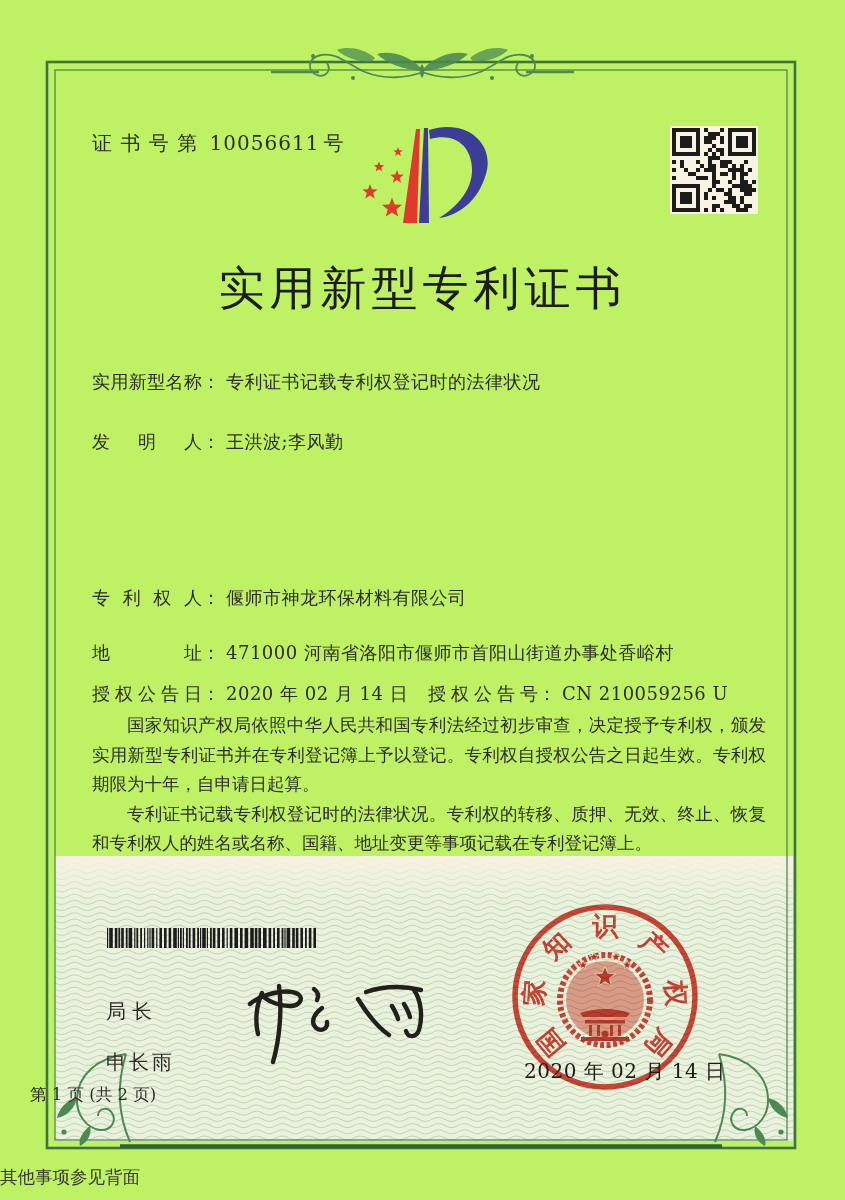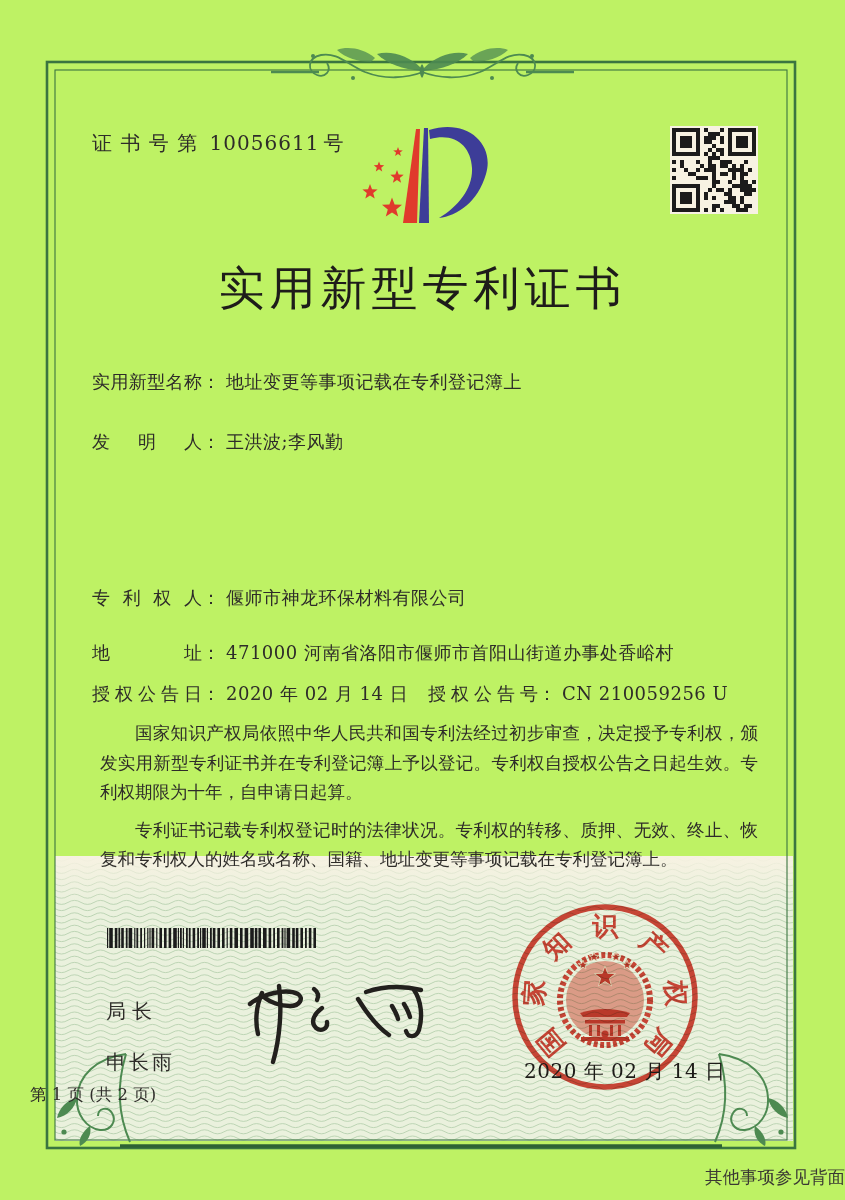--- a/index.html
+++ b/index.html
@@ -19,31 +19,31 @@
 
   
   .row{position:absolute;left:92px;width:680px;font-size:18px;white-space:nowrap;}
   .flabel{display:inline-block;width:110px;text-align:justify;text-align-last:justify;vertical-align:top;}
   .colon{display:inline-block;margin-right:6px;}
   .fvalue{letter-spacing:.5px;}
   .pair2{position:absolute;left:336px;top:0;}
 
   
   #paras{top:711px;left:92px;width:674px;font-size:17.5px;line-height:29.5px;text-align:justify;}
-  #paras p{margin:8px;text-indent:2em;}
+  #paras p{margin:0;text-indent:2em;}
 
   
   #fade-strip{left:55px;top:856px;width:738px;height:48px;z-index:2;
               background:linear-gradient(to bottom,#f7f2e2,rgba(247,242,226,0));}
   #wave-zone{left:55px;top:856px;width:738px;height:285px;background:#eaf1dd;z-index:1;}
   #commissioner-title{left:106px;top:998px;font-size:20px;z-index:3;letter-spacing:6px;}
   #commissioner-name{left:106px;top:1033px;font-size:20px;z-index:3;letter-spacing:3px;margin-top:16px;}
   #seal-date{left:524px;top:1058px;font-size:20px;z-index:5;letter-spacing:.5px;color:#1d1b18;}
   #page-footer{left:0;top:1084px;width:845px;font-size:16.5px;z-index:3;padding-left:30px;}
-  #back-note{left:0;top:1165px;width:845px;text-align:right;font-size:17.5px;color:#3a3833;}
+  #back-note{left:0;top:1165px;width:845px;text-align:left;font-size:17.5px;color:#3a3833;}
   .z3{z-index:3;} .z4{z-index:4;}
 </style>
 </head>
 <body>
 
 <div id="page">
 
   <div id="wave-zone" class="abs">
     <svg id="wave-svg" width="738" height="285" stroke="#abc9a5" stroke-width="0.8" fill="none" opacity="0.9">
         <path d="M0 3.0 q6.5 4 13 0 q6.5 -4 13 0 q6.5 4 13 0 q6.5 -4 13 0 q6.5 4 13 0 q6.5 -4 13 0 q6.5 4 13 0 q6.5 -4 13 0 q6.5 4 13 0 q6.5 -4 13 0 q6.5 4 13 0 q6.5 -4 13 0 q6.5 4 13 0 q6.5 -4 13 0 q6.5 4 13 0 q6.5 -4 13 0 q6.5 4 13 0 q6.5 -4 13 0 q6.5 4 13 0 q6.5 -4 13 0 q6.5 4 13 0 q6.5 -4 13 0 q6.5 4 13 0 q6.5 -4 13 0 q6.5 4 13 0 q6.5 -4 13 0 q6.5 4 13 0 q6.5 -4 13 0 q6.5 4 13 0 q6.5 -4 13 0 q6.5 4 13 0 q6.5 -4 13 0 q6.5 4 13 0 q6.5 -4 13 0 q6.5 4 13 0 q6.5 -4 13 0 q6.5 4 13 0 q6.5 -4 13 0 q6.5 4 13 0 q6.5 -4 13 0 q6.5 4 13 0 q6.5 -4 13 0 q6.5 4 13 0 q6.5 -4 13 0 q6.5 4 13 0 q6.5 -4 13 0 q6.5 4 13 0 q6.5 -4 13 0 q6.5 4 13 0 q6.5 -4 13 0 q6.5 4 13 0 q6.5 -4 13 0 q6.5 4 13 0 q6.5 -4 13 0 q6.5 4 13 0 q6.5 -4 13 0 q6.5 4 13 0 q6.5 -4 13 0"></path>
@@ -360,21 +360,21 @@
         <rect x="50" y="82" width="4" height="4"></rect>
         <rect x="66" y="82" width="4" height="4"></rect>
         <rect x="70" y="82" width="4" height="4"></rect>
         <rect x="74" y="82" width="4" height="4"></rect>
       </g>
   </svg>
 
   <div id="title" class="abs z3">实用新型专利证书</div>
 
   <div class="row z3" style="top:370px">
-    <span class="flabel">实用新型名称</span><span class="colon">：</span><span class="fvalue">地址变更等事项记载在专利登记簿上</span>
+    <span class="flabel">实用新型名称</span><span class="colon">：</span><span class="fvalue">专利证书记载专利权登记时的法律状况</span>
   </div>
   <div class="row z3" style="top:430px">
     <span class="flabel">发明人</span><span class="colon">：</span><span class="fvalue">王洪波;李风勤</span>
   </div>
   <div class="row z3" style="top:586px">
     <span class="flabel">专利权人</span><span class="colon">：</span><span class="fvalue">偃师市神龙环保材料有限公司</span>
   </div>
   <div class="row z3" style="top:641px">
     <span class="flabel">地址</span><span class="colon">：</span><span class="fvalue">471000 河南省洛阳市偃师市首阳山街道办事处香峪村</span>
   </div>

